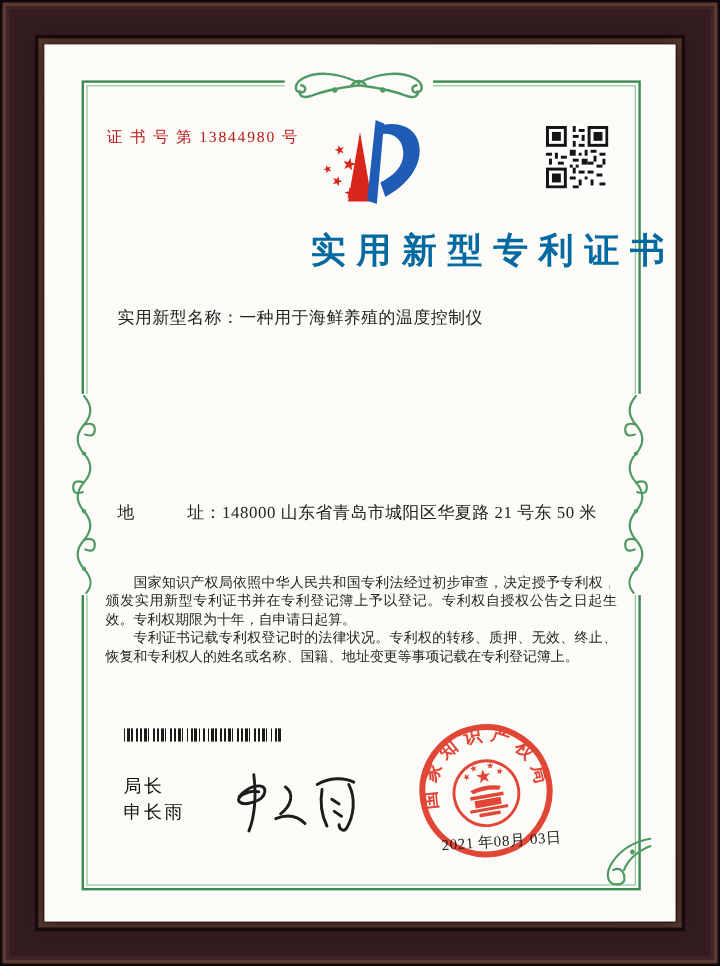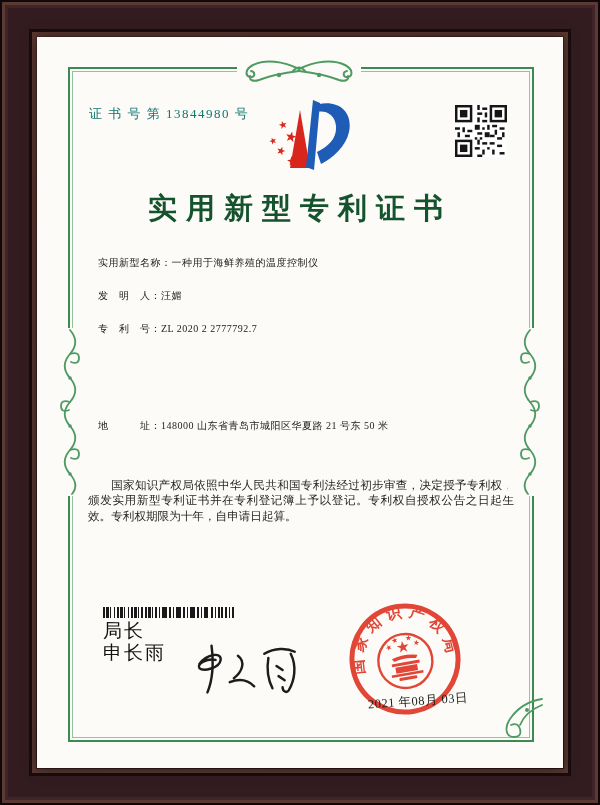--- a/index.html
+++ b/index.html
@@ -6,42 +6,42 @@
   .stage{position:relative;width:600px;height:805px;margin:0 auto;overflow:hidden;
     background:linear-gradient(145deg,#54322d 0%,#3a2023 45%,#271417 100%);
     box-shadow:inset 0 0 0 2px #0f0709,inset 0 0 0 5px #5a3a33,inset 0 0 0 8px #3f2527,
                inset 0 0 0 29px #331c1f,inset 0 0 0 32px #190c0e,inset 0 0 0 36px #5a382f;
     font-family:"Liberation Serif","DejaVu Serif",serif;}
   .page{position:absolute;inset:37px;background:#fcfbf7;box-shadow:0 0 12px rgba(0,0,0,.55);}
   .gborder{position:absolute;left:31px;top:30px;width:462px;height:671px;
     border:2px solid #3c8a52;}
   .gborder .inner{position:absolute;inset:2px;border:1px solid #8fc49c;}
   .orn{position:absolute;z-index:3;}
-  .certno{position:absolute;left:52px;top:68px;font-size:13px;letter-spacing:1.5px;color:#0f766e;z-index:4;}
+  .certno{position:absolute;left:52px;top:68px;font-size:13px;letter-spacing:1.5px;color:#b91c1c;z-index:4;}
   .logo{position:absolute;left:222px;top:60px;width:92px;height:80px;}
   .qr{position:absolute;left:418px;top:68px;width:52px;height:52px;}
-  .title{position:absolute;left:0;top:152px;width:100%;text-align:center;font-size:29px;
-    font-weight:bold;letter-spacing:9px;color:#14532d;margin:0;}
-  .frow{position:absolute;left:61px;width:432px;font-size:10px;color:#2a2a2a;
+  .title{position:absolute;left:0;top:152px;width:100%;text-align:right;font-size:29px;
+    font-weight:bold;letter-spacing:9px;color:#0369a1;margin:0;}
+  .frow{position:absolute;left:61px;width:432px;font-size:14px;color:#2a2a2a;
     letter-spacing:.5px;white-space:nowrap;}
   .frow .lab{color:#222;}
   .frow .val{color:#222;}
   .f1{top:219px}.f2{top:252px}.f3{top:285px}.f4{top:318px}.f5{top:350px}.f6{top:382px}
   .f7{top:415px}
   .pair2{position:absolute;left:202px;top:0;white-space:nowrap;}
   .f7{height:20px;}
   .paras{position:absolute;left:51px;top:441px;width:426px;font-size:11.6px;line-height:15.4px;
     color:#262626;text-align:justify;z-index:2;}
   .paras p{margin:0;text-indent:2em;}
   .barcode{position:absolute;left:66px;top:570px;width:132px;height:11px;
     background:repeating-linear-gradient(90deg,#1a1a1a 0 1.5px,transparent 1.5px 3px,
       #1a1a1a 3px 5.5px,transparent 5.5px 6.5px,#1a1a1a 6.5px 7.5px,transparent 7.5px 10.5px,
       #1a1a1a 10.5px 12px,transparent 12px 14px);}
-  .signer{position:absolute;left:66px;top:584px;font-size:19px;line-height:22px;
-    letter-spacing:2px;color:#111;font-family:Liberation Mono, monospace;}
+  .signer{position:absolute;left:66px;top:608px;font-size:15px;line-height:22px;
+    letter-spacing:2px;color:#111;font-family:Liberation Sans, sans-serif;}
   .sig{position:absolute;left:140px;top:600px;width:132px;height:60px;z-index:4;}
   .seal{position:absolute;left:310px;top:564px;width:116px;height:116px;z-index:3;opacity:.92;}
   .sealdate{position:absolute;left:316px;top:656px;width:130px;text-align:center;font-size:12.5px;
     color:#1c1c1c;transform:rotate(-4deg);z-index:5;letter-spacing:.5px;white-space:nowrap;}
   .green{stroke:#4f9a63;fill:none;stroke-width:2;stroke-linecap:round;}
 </style>
 </head>
 <body>
 
 <div class="stage">
@@ -164,32 +164,27 @@
         <rect x="18" y="19" width="2" height="1"></rect>
           <rect x="9" y="20" width="2" height="1"></rect>
       </g>
     </svg>
 
     <h1 class="title">实用新型专利证书</h1>
 
     <div class="frow f1">
       <span class="lab">实用新型名称：</span><span class="val">一种用于海鲜养殖的温度控制仪</span>
     </div>
-    <div class="frow f2">
-      <span class="lab">发　明　人：</span><span class="val">汪媚</span>
-    </div>
-    <div class="frow f3">
-      <span class="lab">专　利　号：</span><span class="val">ZL 2020 2 2777792.7</span>
-    </div>
     <div class="frow f6">
       <span class="lab">地　　　址：</span><span class="val">148000 山东省青岛市城阳区华夏路 21 号东 50 米</span>
     </div>
 
     <div class="paras">
       <p>国家知识产权局依照中华人民共和国专利法经过初步审查，决定授予专利权，颁发实用新型专利证书并在专利登记簿上予以登记。专利权自授权公告之日起生效。专利权期限为十年，自申请日起算。</p>
+      <p>专利证书记载专利权登记时的法律状况。专利权的转移、质押、无效、终止、恢复和专利权人的姓名或名称、国籍、地址变更等事项记载在专利登记簿上。</p>
     </div>
 
     <div class="barcode"></div>
 
     <div class="signer">
       <div>局长</div>
       <div>申长雨</div>
     </div>
 
     <svg class="sig" viewBox="0 0 130 58">

